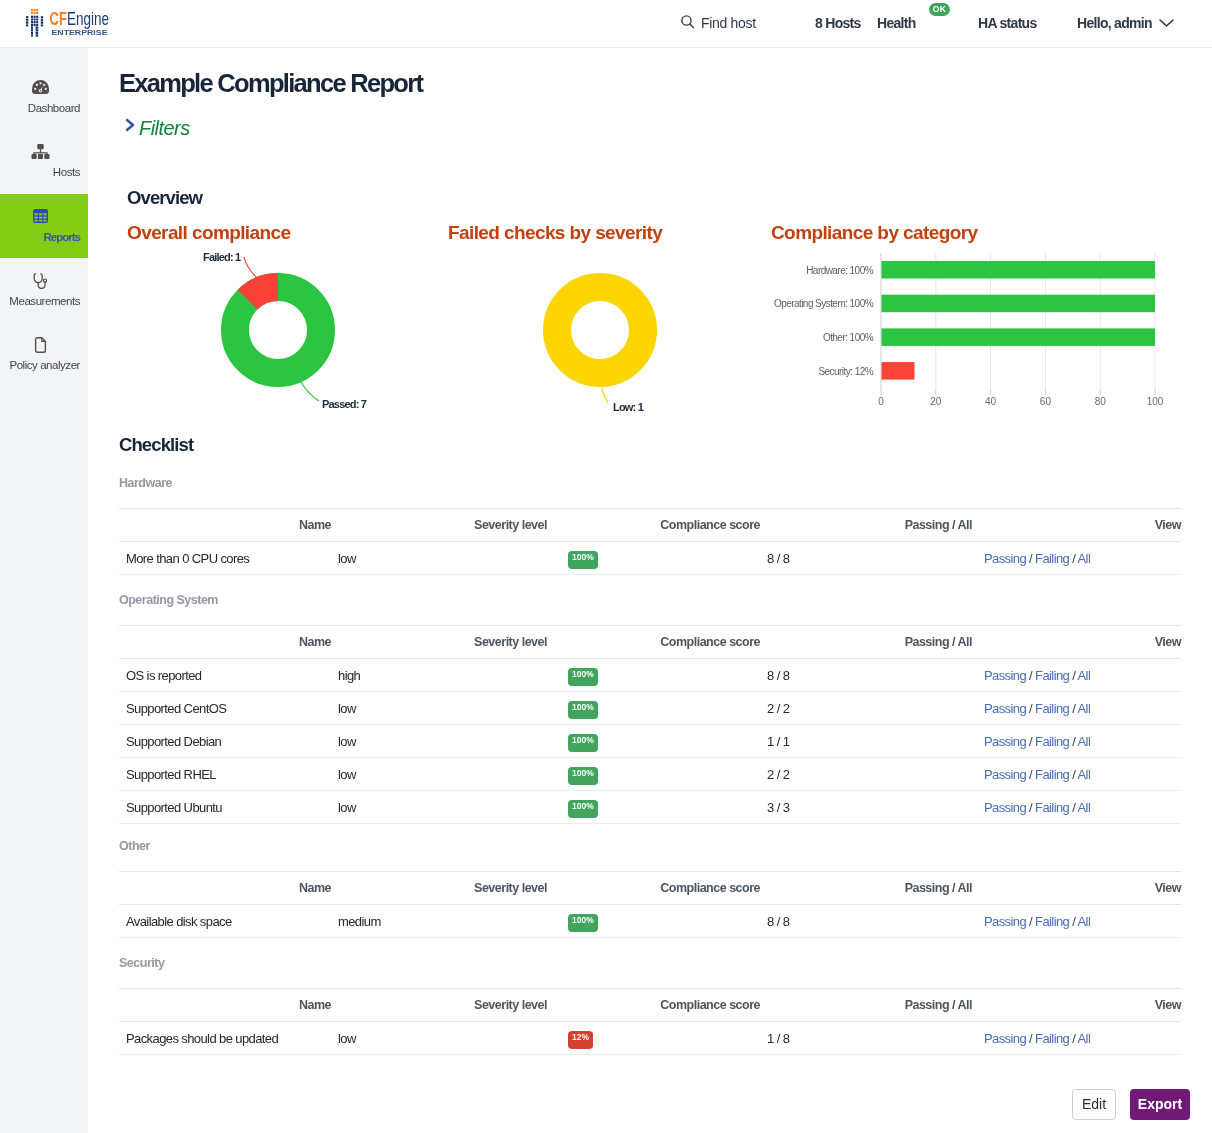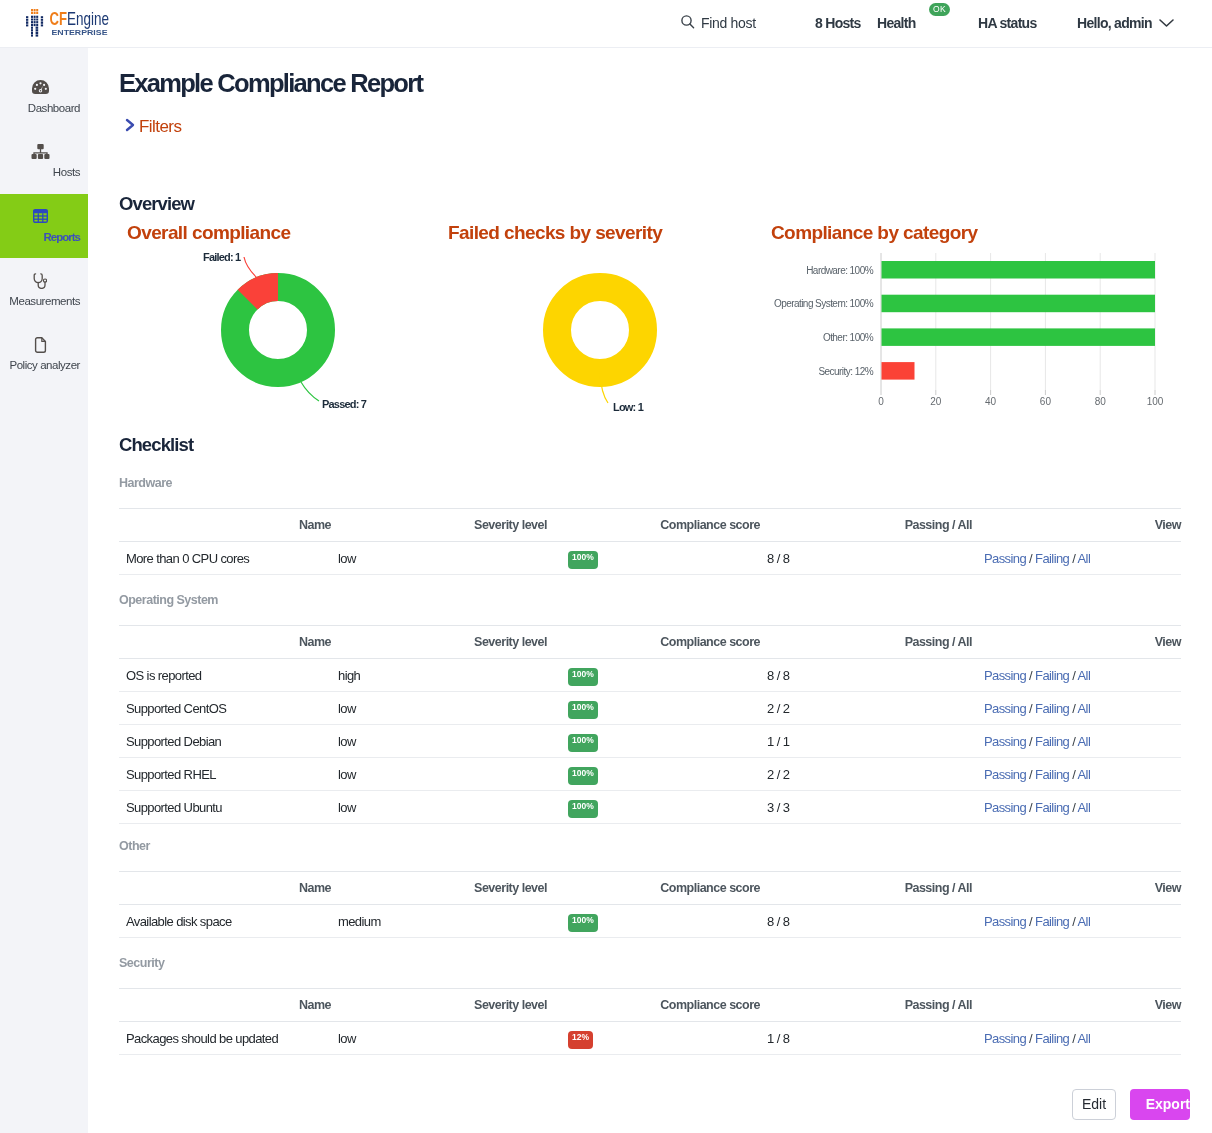--- a/index.html
+++ b/index.html
@@ -3,51 +3,51 @@
 <meta charset="utf-8">
 <style>
 * { margin:0; padding:0; box-sizing:border-box; }
 html,body { width:1212px; height:1133px; background:#fff; font-family:"Liberation Sans", sans-serif; }
 #page { position:relative; width:1212px; height:1133px; overflow:hidden; background:#fff; }
 .abs { position:absolute; }
 
 
 #topbar { position:absolute; left:0; top:0; width:1212px; height:48px; background:#fff; border-bottom:1px solid #eceef3; z-index:5; }
 .navtxt { position:absolute; top:15px; font-size:14px; font-weight:bold; color:#2f3943; letter-spacing:-0.7px; }
-#okbadge { position:absolute; left:929px; top:3px; width:21px; height:13px; background:#3fa45a; border-radius:6.5px; color:#fff; font-size:8.5px; font-weight:normal; text-align:center; line-height:13px; letter-spacing:0.3px; }
+#okbadge { position:absolute; left:929px; top:3px; width:21px; height:13px; background:#3fa45a; border-radius:6.5px; color:#fff; font-size:8.5px; font-weight:bold; text-align:center; line-height:13px; letter-spacing:0.3px; }
 
 
 #sidebar { position:absolute; left:0; top:48px; width:88px; height:1085px; background:#f3f4f8; }
 .sideitem { position:absolute; left:0; width:88px; height:64px; color:#3f454d; }
 .sideitem .icon { position:absolute; top:15px; left:0; width:80px; text-align:center; line-height:0; }
 .sideitem .lbl { position:absolute; top:37px; left:0; width:80px; text-align:right; font-size:11.5px; letter-spacing:-0.45px; }
 .sideitem.active { background:#84cc16; color:#3c50bb; }
 .sideitem.active .lbl { font-weight:bold; letter-spacing:-1px; }
 
 
 h1 { position:absolute; left:119px; top:69px; font-size:25.5px; color:#19253a; letter-spacing:-1.7px; }
 .h2 { position:absolute; left:119px; font-size:18.5px; font-weight:bold; color:#19253a; letter-spacing:-0.9px; }
 .charttitle { position:absolute; top:222px; font-size:19px; font-weight:bold; color:#c2410c; letter-spacing:-0.6px; }
 
 
-#filters { position:absolute; left:122px; top:117px; font-size:17px; color:#c2410c; letter-spacing:-0.55px; }
+#filters { position:absolute; left:122px; top:117px; font-size:20px; color:#15803d; letter-spacing:-0.55px;font-style:italic; }
 
 
 .seclabel { position:absolute; left:119px; font-size:12.5px; font-weight:bold; color:#939aa2; letter-spacing:-0.5px; }
 table.ck { position:absolute; left:119px; width:1062px; border-collapse:collapse; table-layout:fixed; }
 table.ck th { text-align:right; font-size:12.5px; font-weight:bold; color:#4d565e; height:33px; padding:0 0 0 7px; border-top:1px solid #e3e6ea; border-bottom:1px solid #e3e6ea; letter-spacing:-0.5px; }
 table.ck td { font-size:13px; color:#23282d; height:33px; padding:0 0 0 7px; border-bottom:1px solid #eaecef; letter-spacing:-0.6px; }
 .badge { display:inline-block; margin-left:14px; padding:0 4px; height:18px; line-height:13px; border-radius:4px; background:#41a55e; color:#fff; font-size:8.5px; font-weight:bold; text-align:center; letter-spacing:0; }
 .badge.red { background:#d5402f; }
 a.lnk { color:#4a6cb3; text-decoration:none; }
 .sep { color:#3a4147; }
 
 
 #btn-edit { position:absolute; left:1072px; top:1089px; width:44px; height:31px; background:#fff; border:1px solid #ccd0d8; border-radius:4px; font-size:14px; color:#252a31; text-align:center; line-height:29px; }
-#btn-export { position:absolute; left:1130px; top:1089px; width:60px; height:31px; background:#d946ef; border-radius:4px; font-size:14px; font-weight:bold; color:#fff; text-align:right; line-height:31px; }
+#btn-export { position:absolute; left:1130px; top:1089px; width:60px; height:31px; background:#701a75; border-radius:4px; font-size:14px; font-weight:bold; color:#fff; text-align:center; line-height:31px; }
 </style>
 </head>
 <body>
 <div id="page">
 
   <div id="topbar">
     <svg class="abs" style="left:26px; top:8px;" width="90" height="34" viewBox="0 0 90 34">
       <g fill="#ef7e1b">
         <rect x="5" y="1" width="2" height="2"></rect>
           <rect x="7.6" y="1" width="2" height="2"></rect>
@@ -89,21 +89,21 @@
       <text x="23.5" y="17" font-size="19" font-weight="bold" fill="#ef7e1b" textLength="17.5" lengthAdjust="spacingAndGlyphs">CF</text>
       <text x="41" y="17" font-size="19" fill="#1d3a74" textLength="42" lengthAdjust="spacingAndGlyphs">Engine</text>
       <text x="25.5" y="27" font-size="7.5" font-weight="bold" fill="#365488" textLength="56" lengthAdjust="spacingAndGlyphs">ENTERPRISE</text>
     </svg>
     <svg class="abs" style="left:680px; top:13px;" width="17" height="17" viewBox="0 0 17 17">
       <circle cx="6.5" cy="7.5" r="4.6" fill="none" stroke="#3a424a" stroke-width="1.4"></circle>
       <line x1="9.9" y1="11" x2="13.6" y2="14.8" stroke="#3a424a" stroke-width="1.4" stroke-linecap="round"></line>
     </svg>
     <div class="navtxt" style="left:701px; font-weight:normal; letter-spacing:-0.3px;">Find host</div>
     <div class="navtxt" style="left:815px;">8 Hosts</div>
-    <div class="navtxt" style="left:877px;">Health</div>
+    <div class="navtxt" style="left:857px;padding-left:20px;">Health</div>
     <div id="okbadge">OK</div>
     <div class="navtxt" style="left:978px;">HA status</div>
     <div class="navtxt" style="left:1077px;">Hello, admin</div>
     <svg class="abs" style="left:1158px; top:18px;" width="17" height="10" viewBox="0 0 17 10">
       <polyline points="2,2 8.5,8 15,2" fill="none" stroke="#333a41" stroke-width="1.6" stroke-linecap="round" stroke-linejoin="round"></polyline>
     </svg>
   </div>
 
   <div id="sidebar">
     <div class="sideitem" style="top:17px;">
@@ -167,21 +167,21 @@
     </div>
   </div>
 
   <h1>Example Compliance Report</h1>
   <div id="filters">
     <svg class="abs" style="left:2px; top:1px;" width="12" height="14" viewBox="0 0 12 14">
       <polyline points="3,2 9,7 3,12" fill="none" stroke="#3b4cb0" stroke-width="2.4" stroke-linecap="round" stroke-linejoin="round"></polyline>
     </svg>
     <span style="margin-left:17px;">Filters</span>
   </div>
-  <div class="h2" style="top:193px;">Overview</div>
+  <div class="h2" style="top:187px;margin-left:8px;">Overview</div>
   <div class="charttitle" style="left:127px;">Overall compliance</div>
   <div class="charttitle" style="left:448px;">Failed checks by severity</div>
   <div class="charttitle" style="left:771px;">Compliance by category</div>
 
   <svg class="abs" id="donut1" style="left:180px; top:245px;" width="210" height="175" viewBox="0 0 210 175">
     <circle cx="98" cy="85" r="43" fill="none" stroke="#2dc441" stroke-width="28"></circle>
     <path d="M 67.6,54.6 A 43,43 0 0 1 98,42" fill="none" stroke="#fa4139" stroke-width="28"></path>
     <path d="M 77,33 Q 66,22 64,12" fill="none" stroke="#fa4139" stroke-width="1.2"></path>
     <path d="M 121,137 Q 128,149 139,156" fill="none" stroke="#2dc441" stroke-width="1.2"></path>
     <text x="23" y="16" font-size="11" font-weight="bold" fill="#1c2b3a" letter-spacing="-0.8">Failed: 1</text>

